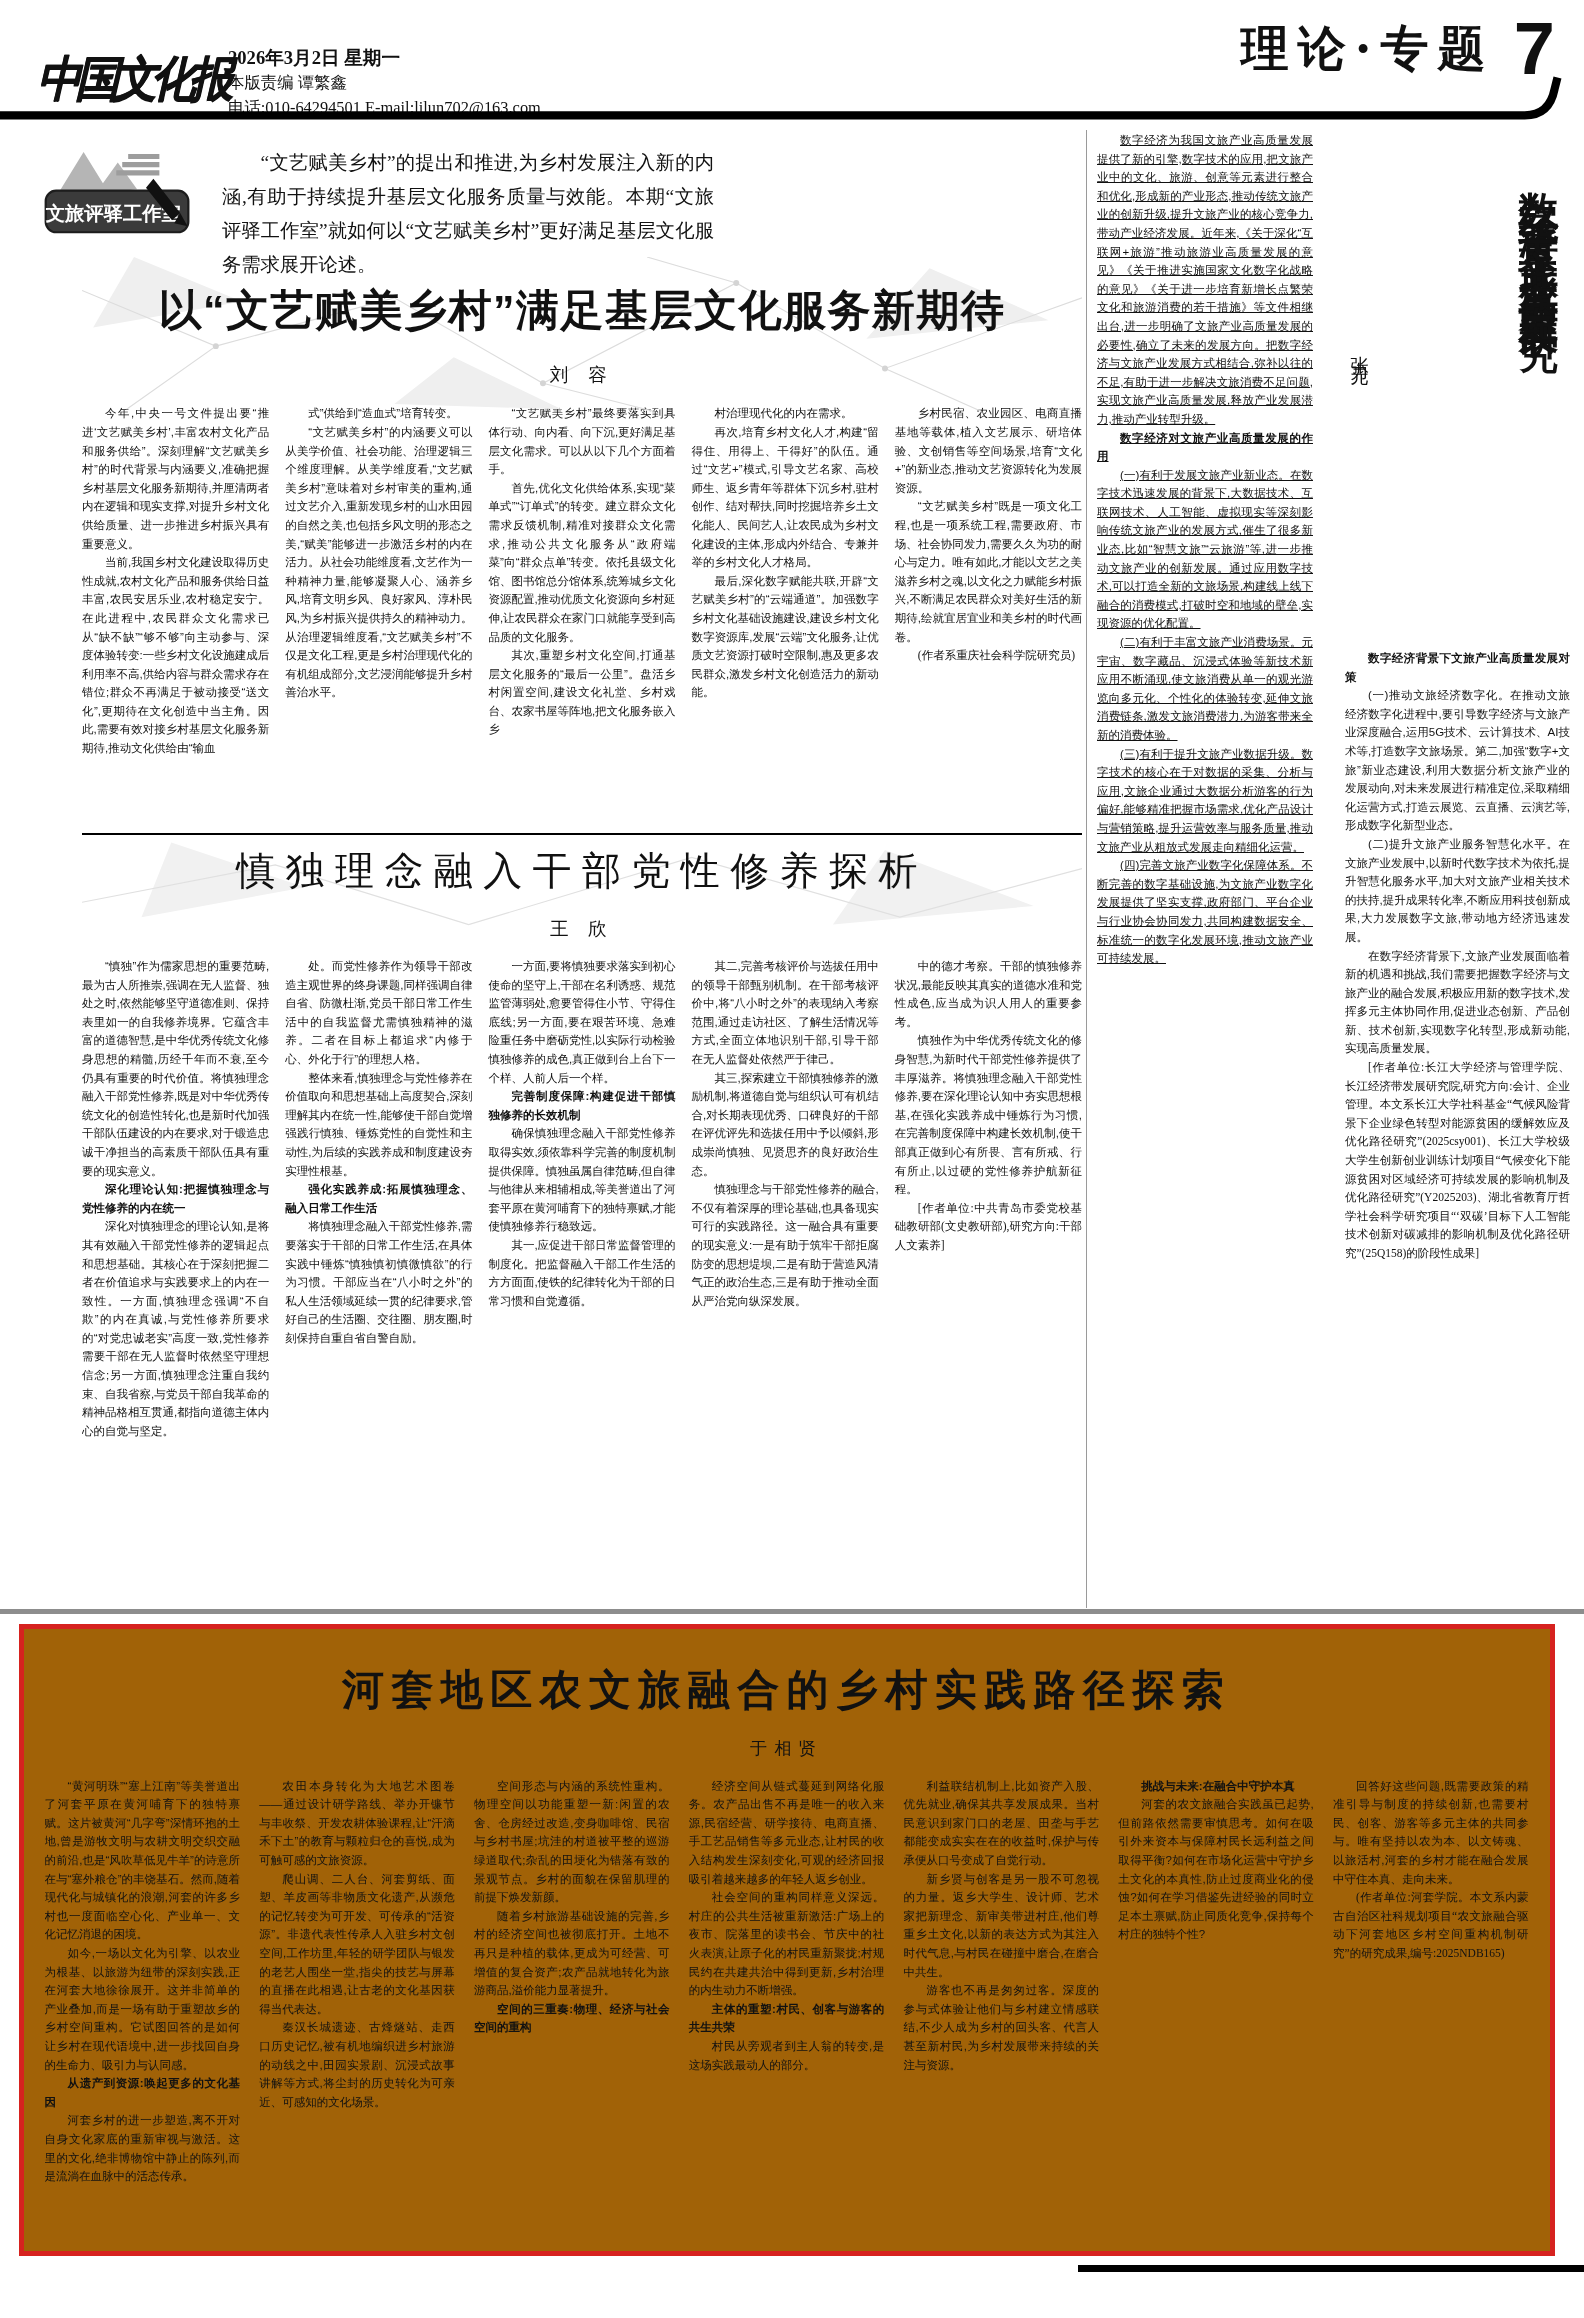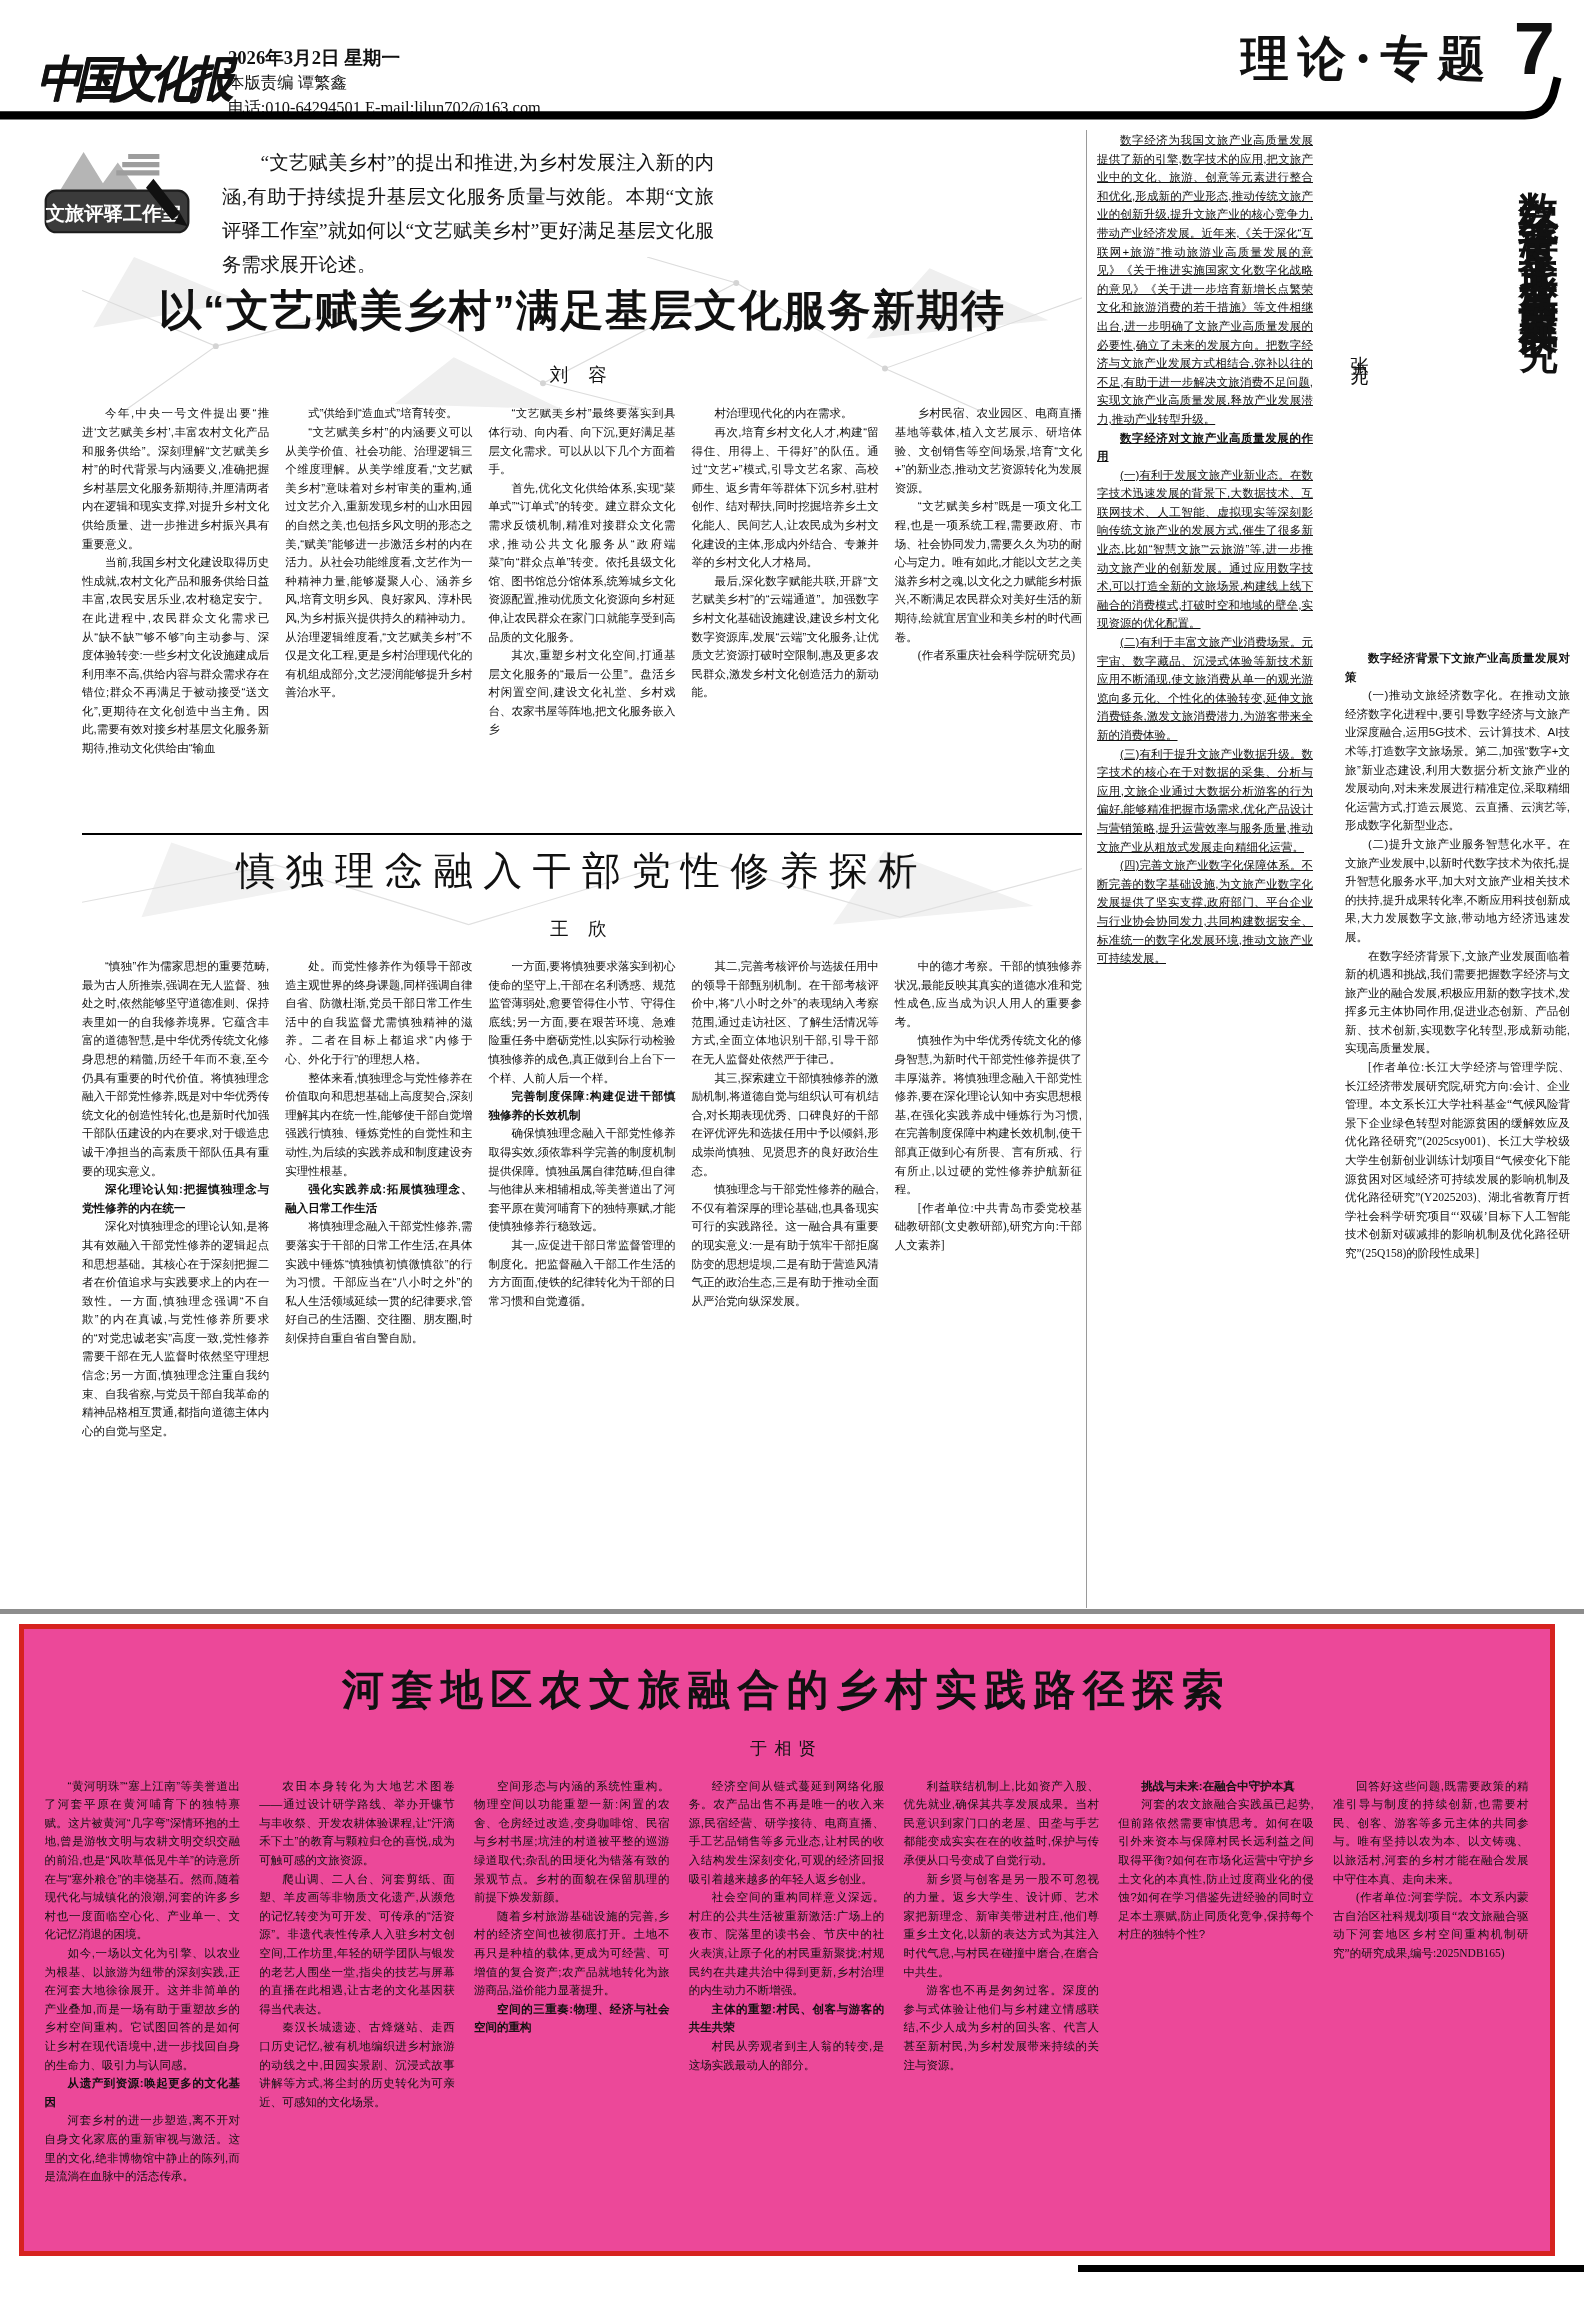--- a/index.html
+++ b/index.html
@@ -8,21 +8,21 @@
 
   
   .paper-name{position:absolute;left:37px;top:39px;width:175px;height:82px;
       font-family:"DejaVu Serif",serif;font-style:italic;font-weight:bold;
       font-size:48px;line-height:78px;letter-spacing:-6.7px;white-space:nowrap;
       transform:scaleX(.92);transform-origin:left;
       text-shadow:0.7px 0 currentColor,0 0.7px currentColor;}
   .pub-info{position:absolute;left:228px;top:45px;font-family:"Liberation Serif",serif;
       font-size:16.4px;line-height:25px;}
   .pub-info .date{font-weight:bold;font-size:18.6px;}
-  .section-head{position:absolute;right:30px;top:6px;display:flex;align-items:flex-end;}
+  .section-head{position:absolute;right:30px;top:6px;display:flex;align-items:center;}
   .section{font-family:"DejaVu Serif",serif;font-weight:900;font-size:48px;letter-spacing:9px;}
   .pageno{font-family:"Liberation Sans",sans-serif;font-weight:900;font-size:74px;margin-left:19.3px;}
   .toprule{position:absolute;left:0;top:73px;width:1585px;height:52px;}
 
   
   .workshop-logo{position:absolute;left:42px;top:140px;width:156px;height:108px;}
   .intro-text{position:absolute;left:222px;top:146px;width:492px;margin:0;
       font-family:"Liberation Serif",serif;font-size:19.3px;line-height:34px;
       text-align:justify;text-indent:2em;}
 
@@ -61,21 +61,21 @@
   .titleblock{position:absolute;left:248px;top:27px;width:225px;height:483px;}
   .v-title{position:absolute;right:0;top:4.5px;writing-mode:vertical-rl;
       font-family:"DejaVu Serif",serif;font-weight:900;font-size:40px;
       letter-spacing:8.2px;line-height:61px;height:440px;}
   .v-author{position:absolute;left:1.5px;top:186px;writing-mode:vertical-rl;
       font-size:18.6px;letter-spacing:6px;}
 
   
   .grayrule{position:absolute;left:0;top:1609px;width:1585px;height:5.2px;background:#8d8d8d;}
   .art-bottom{position:absolute;left:18.6px;top:1624px;width:1536px;height:632px;
-      border:5.2px solid #d6221f;box-sizing:border-box;background:#ec4899;}
+      border:5.2px solid #d6221f;box-sizing:border-box;background:#a16207;}
   .art-bottom h3{text-align:center;font-family:"DejaVu Serif",serif;font-weight:900;
       font-size:42px;letter-spacing:7.4px;padding-top:33px;}
   .art-bottom .byline{margin:19.3px 0 16.4px;font-size:17px;}
   .cols-bottom{height:460px;margin:0 21px;gap:19.3px;}
   .bottomrule{position:absolute;left:1078px;top:2265px;width:506px;height:6.7px;background:#000;}
 </style>
 </head>
 <body>
 
 <div class="page">

